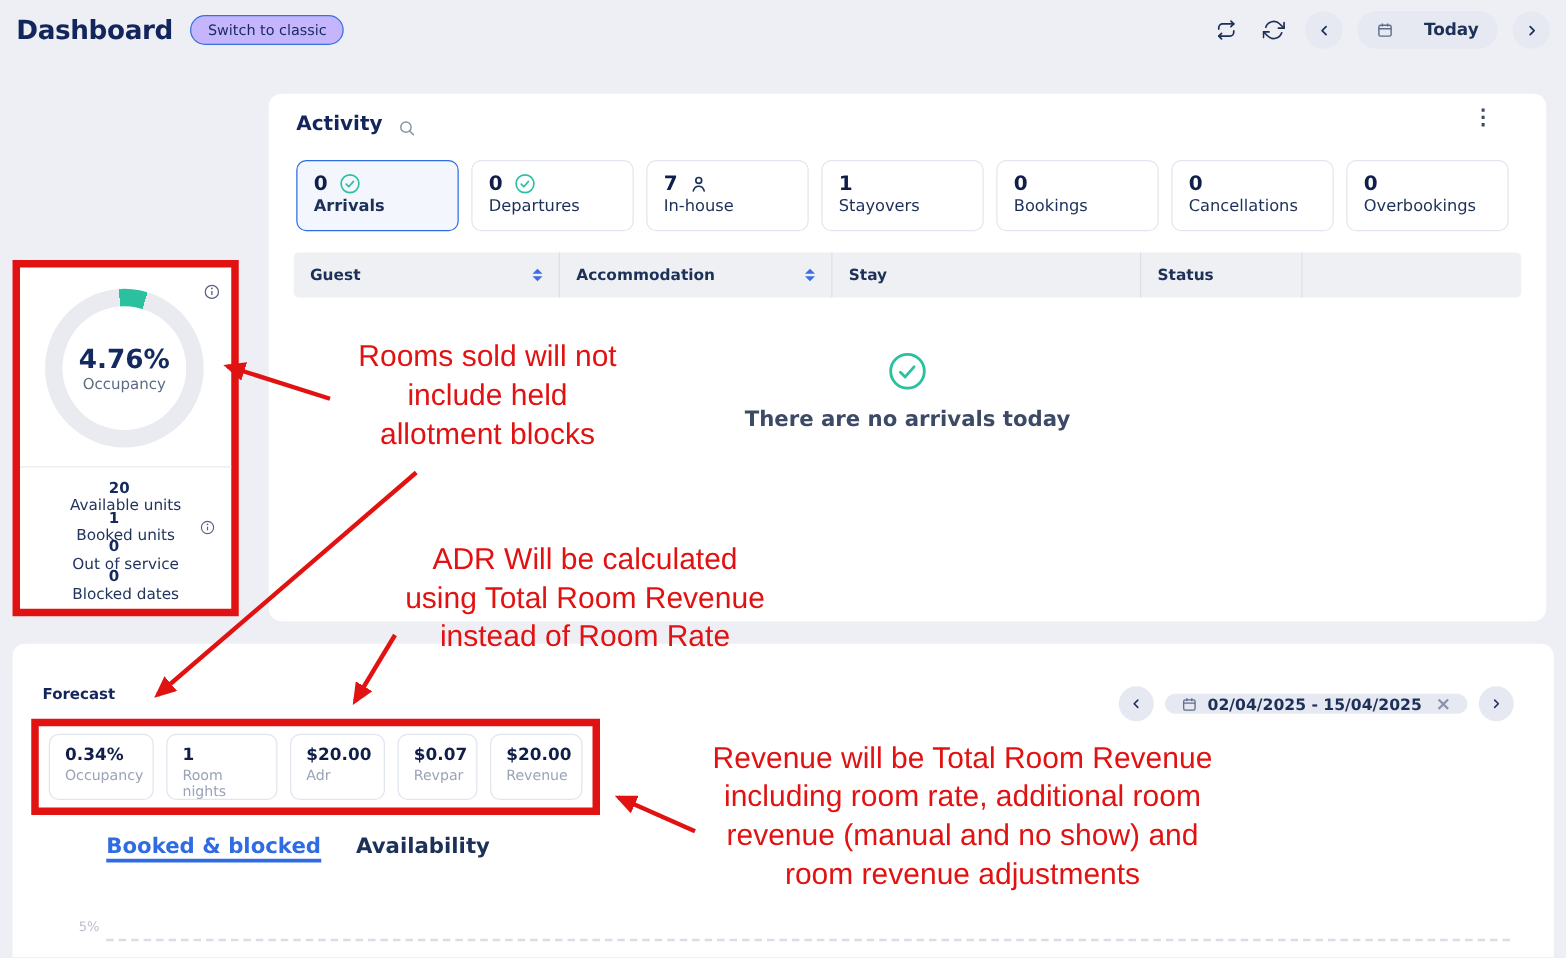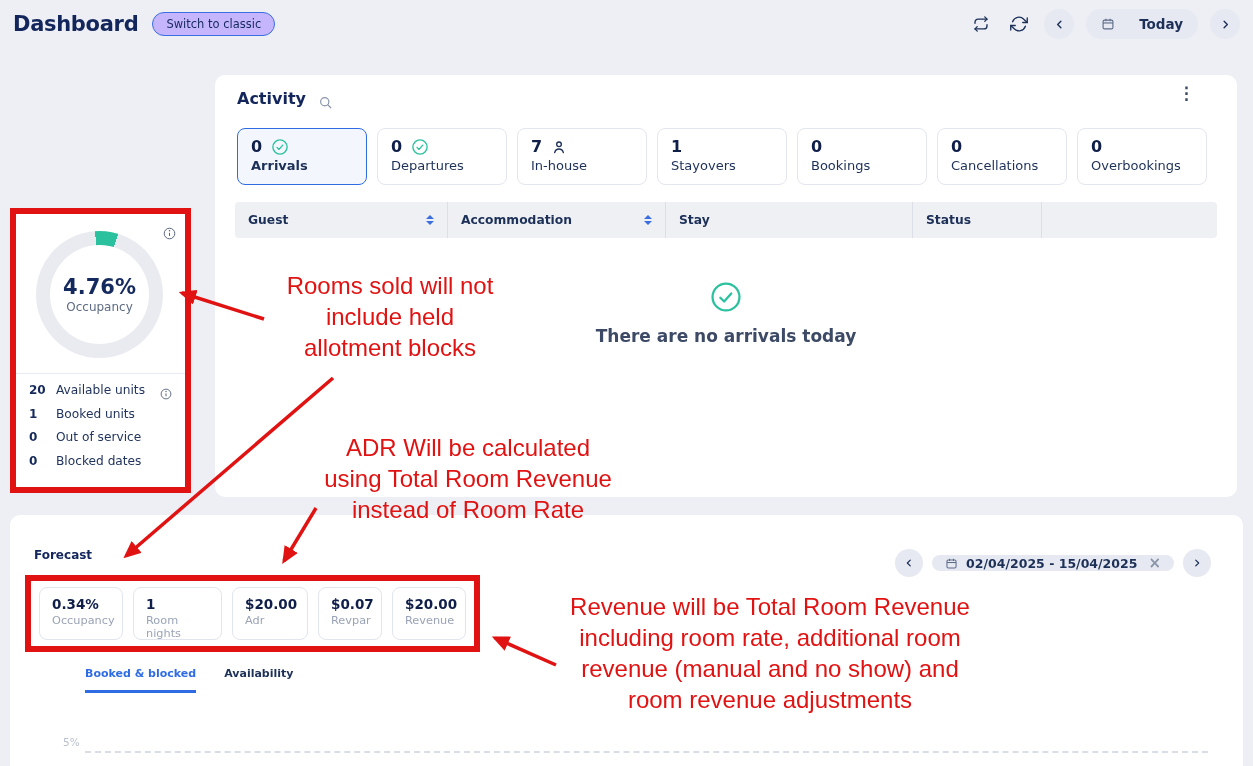--- a/index.html
+++ b/index.html
@@ -27,21 +27,21 @@
   .occ-card { position:absolute; left:10px; top:208px; width:181px; height:285px; background:#fff; border:6px solid #e11212; }
   .occ-info { position:absolute; right:9px; top:9px; }
   .donut { position:absolute; left:20px; top:17px; width:127px; height:127px; border-radius:50%;
     background:conic-gradient(from -4deg, #2bc19e 0deg 21deg, #e9ebf0 21deg 360deg); }
   .donut-hole { position:absolute; left:14px; top:14px; width:99px; height:99px; border-radius:50%; background:#fff;
     display:flex; flex-direction:column; align-items:center; justify-content:center; }
   .donut-pct { font-size:21px; font-weight:bold; color:#14295e; }
   .donut-cap { font-size:12px; color:#5d6b84; margin-top:1px; }
   .occ-divider { position:absolute; left:0; top:159px; width:169px; height:1px; background:#e7eaf0; }
   .occ-stats { position:absolute; left:0; top:169px; width:169px; padding:0 13px; }
-  .occ-row { display:flex; height:23.5px; }
+  .occ-row { display:flex; align-items:center; height:23.5px;flex-direction:column; }
   .occ-val { width:27px; font-size:12px; font-weight:bold; color:#15295a; }
   .occ-lab { font-size:12.2px; color:#22355e; }
   .occ-row .row-info { margin-left:auto; }
   
   .activity-panel { position:absolute; left:215px; top:75px; width:1022px; height:422px; background:#fff; border-radius:10px; }
   .act-title { position:absolute; left:22px; top:14px; font-size:16px; font-weight:bold; color:#13265c; }
   .act-search { position:absolute; left:103px; top:17px; cursor:pointer; }
   .act-dots { position:absolute; right:42px; top:10px; font-size:17px; font-weight:bold; color:#3c4a63; cursor:pointer;
     background:none; border:none; line-height:1; }
   .act-tabs { position:absolute; left:22px; top:53px; display:flex; gap:10px; }
@@ -69,21 +69,21 @@
   .fc-datectl { position:absolute; right:32px; top:34px; display:flex; align-items:center; gap:9px; }
   .fc-pill { height:16px; border-radius:15px; background:#e6e9f1; border:none; display:flex; align-items:center; gap:8px;
     padding:0 13px; font-size:12.5px; font-weight:600; color:#1d3058; cursor:pointer; font-family:inherit; }
   .fc-pill .clear-x { color:#8a94a8; font-size:15px; margin-left:3px; cursor:pointer; }
   .fc-statframe { position:absolute; left:15px; top:60px; width:455px; height:77px; border:6px solid #e11212;
     display:flex; align-items:center; gap:10px; padding:0 8px; }
   .fc-stat { border:1px solid #e1e5ee; border-radius:8px; background:#fff; height:53px; padding:8px 12px; cursor:pointer; }
   .fc-stat .v { font-size:13.5px; font-weight:bold; color:#101f4a; }
   .fc-stat .l { font-size:11.3px; color:#9aa3b6; margin-top:2px; }
   .fc-tabs { position:absolute; left:75px; top:152px; display:flex; gap:28px; }
-  .fc-tab { font-size:11px; font-weight:bold; color:#1d3058; padding-bottom:10px; cursor:pointer; }
+  .fc-tab { font-size:17px; font-weight:bold; color:#1d3058; cursor:pointer; }
   .fc-tab.active { color:#2f6ce3; border-bottom:3px solid #2f6ce3; }
   .fc-gridlabel { position:absolute; left:53px; top:221px; font-size:10.5px; color:#b9bfcc; }
   .fc-gridline { position:absolute; left:75px; right:35px; top:236px; border-top:2px dashed #d9dde6; }
   
   .note { position:absolute; font-family:"Liberation Sans", sans-serif; font-size:24px; line-height:31px;
     color:#e11212; text-align:center; white-space:pre-line; }
   #note-rooms { left:235px; top:270px; width:310px; }
   #note-adr { left:303px; top:432px; width:330px; }
   #note-revenue { left:515px; top:591px; width:510px; }
   #arrow-overlay { position:absolute; left:0; top:0; width:1253px; height:766px; pointer-events:none; }

